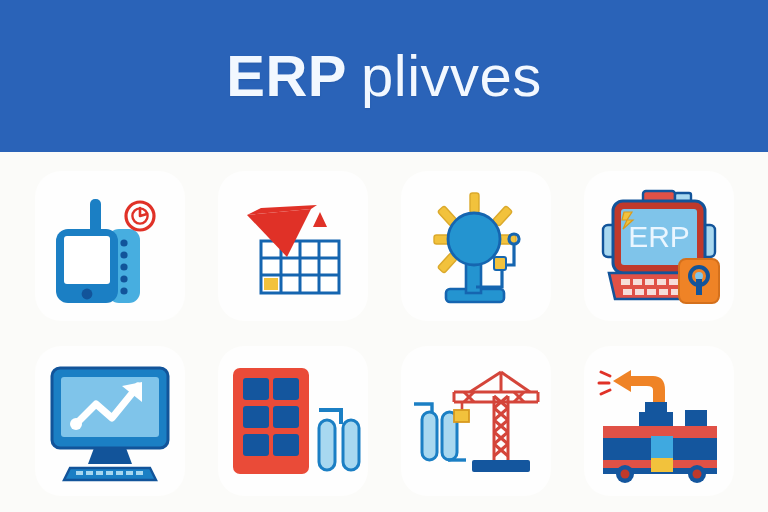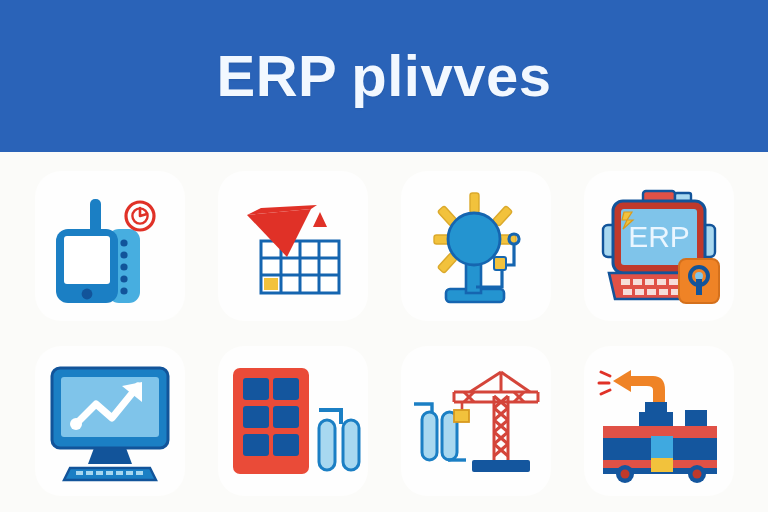--- a/index.html
+++ b/index.html
@@ -34,21 +34,21 @@
   }
   .header-title {
     font-size: 58px;
     line-height: 1;
     letter-spacing: 0.5px;
     color: #f2f8ff;
     white-space: nowrap;
     text-shadow: 0 1px 2px rgba(0,0,0,0.08);
   }
   .title-strong { font-weight: 700; }
-  .title-light  { font-weight: 700; margin-left: 14px; }
+  .title-light  { font-weight: 400; margin-left: 14px; }
 
   
   .board {
     position: absolute;
     left: 0;
     top: 152px;
     width: 768px;
     height: 360px;
     background: #fbfbf9;
   }

